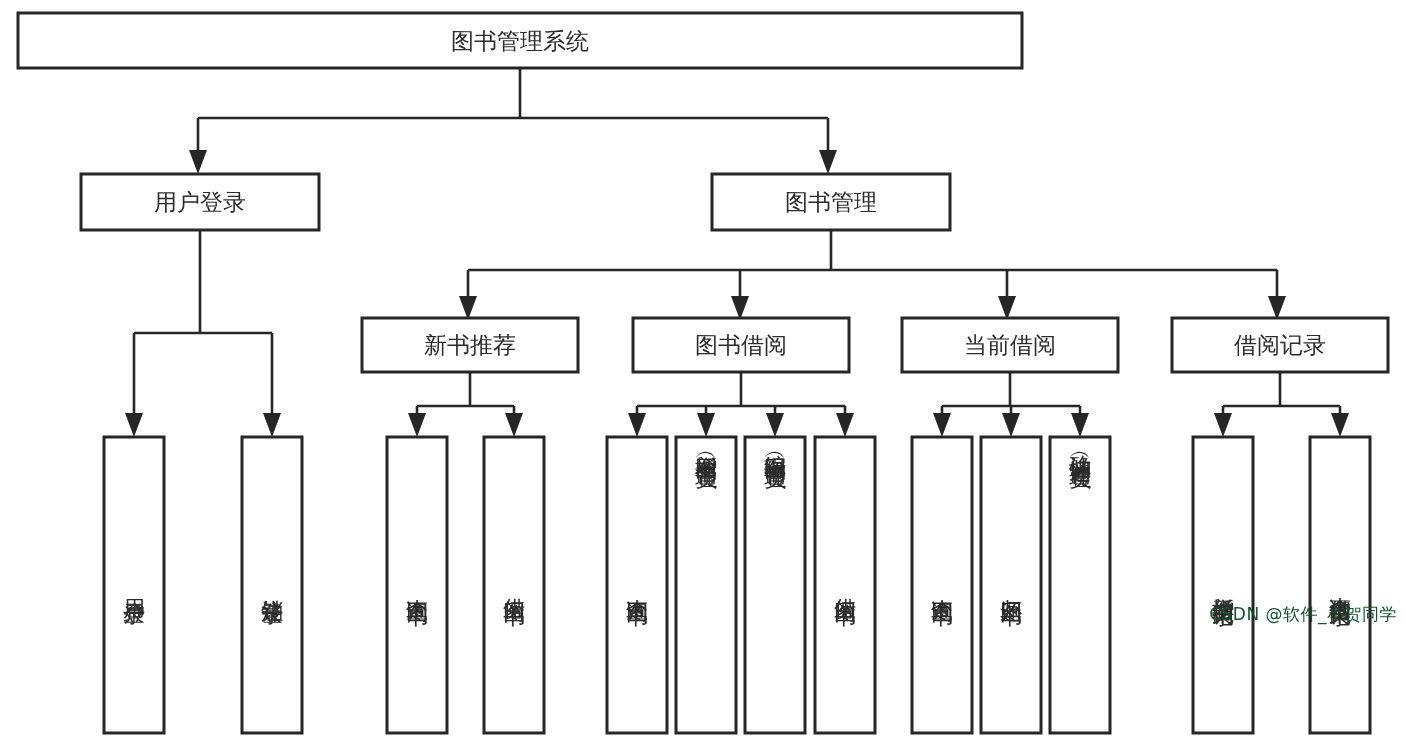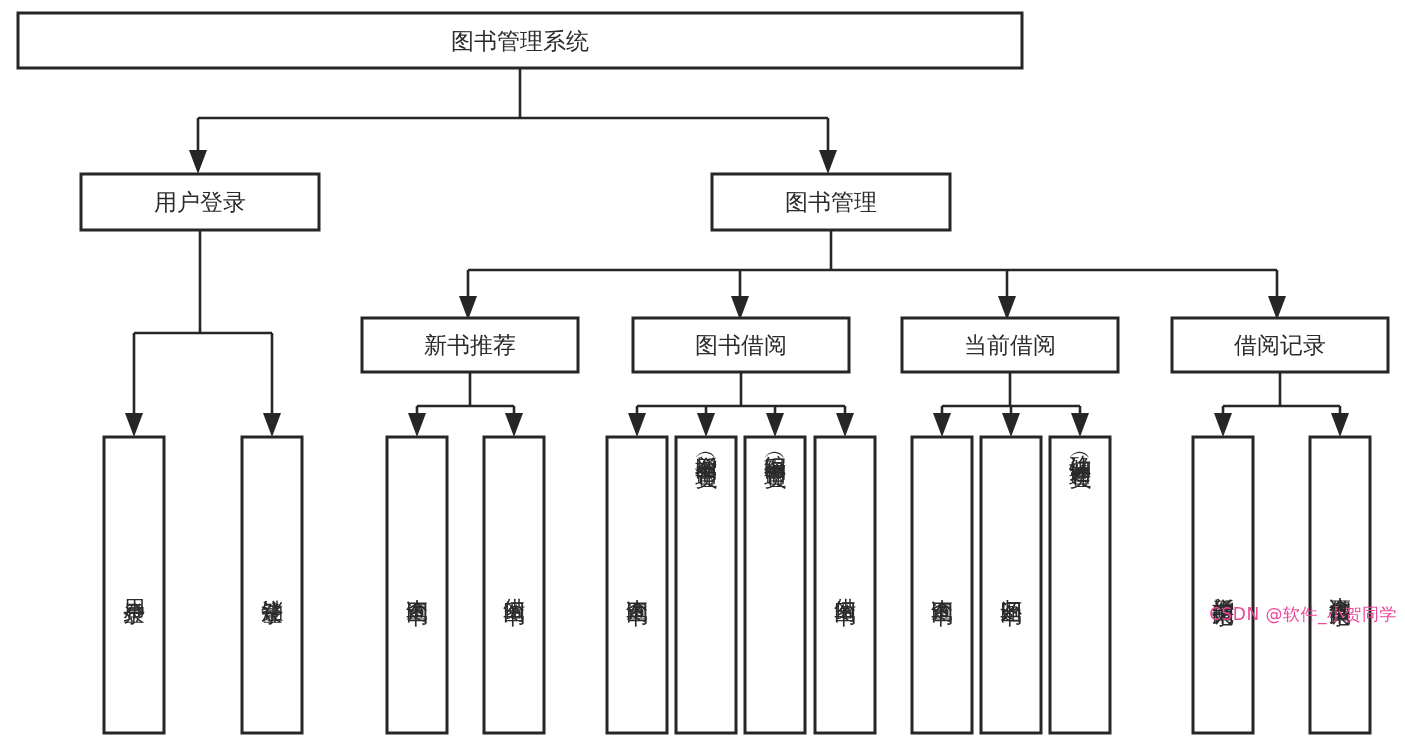--- a/index.html
+++ b/index.html
@@ -69,21 +69,21 @@
     color: #2b2b2b;
     white-space: nowrap;
     text-align: center;
   }
   .watermark {
     position: absolute;
     right: 8px;
     bottom: 6px;
     font-family: "DejaVu Sans", "Liberation Sans", sans-serif;
     font-size: 17px;
-    color: #ec4899;
+    color: #14532d;
     letter-spacing: 0.5px;
     white-space: nowrap;
   }
 </style>
 </head>
 <body>
 
 <div id="diagram-root">
 
   <svg class="diagram-canvas" viewBox="0 0 1405 747" xmlns="http://www.w3.org/2000/svg">

